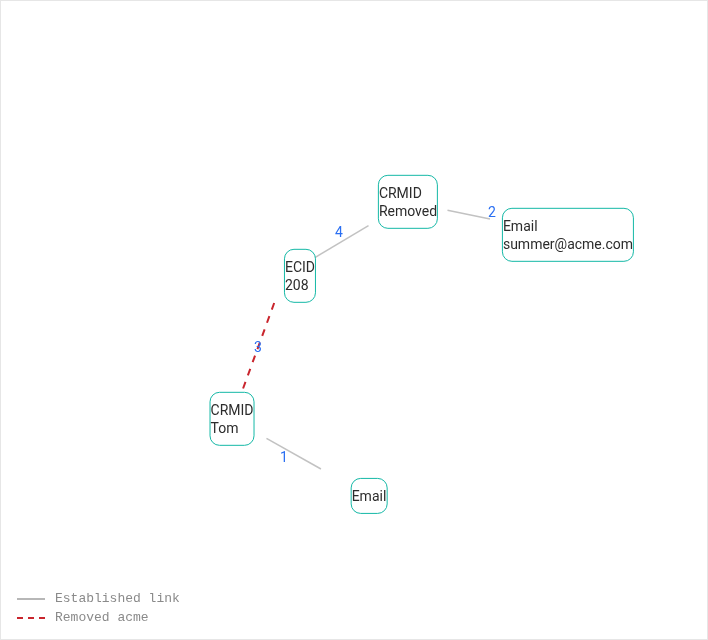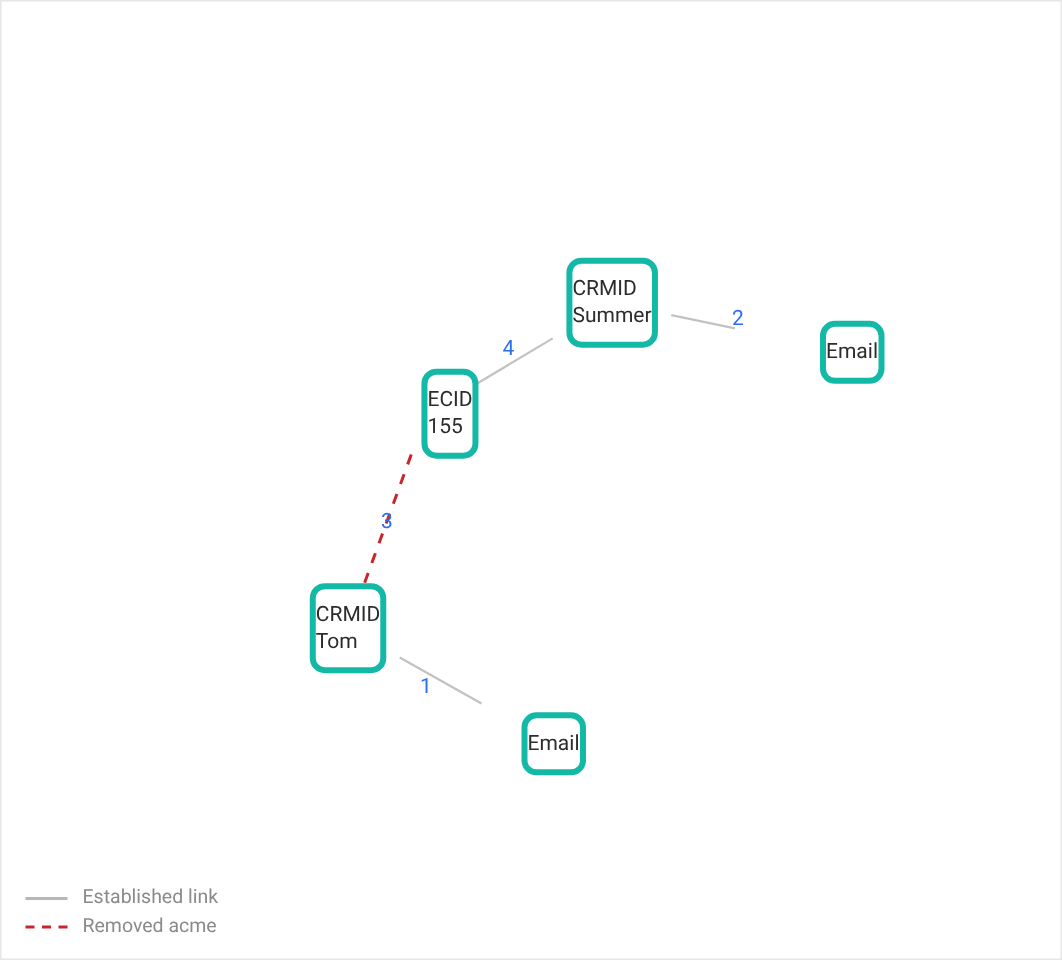--- a/index.html
+++ b/index.html
@@ -40,21 +40,21 @@
   .edge-label {
     fill: #2a6ff2;
     font-size: 14px;
     text-anchor: middle;
     dominant-baseline: middle;
   }
   .node {
     position: absolute;
     transform: translate(-50%, -50%);
     background: #ffffff;
-    border: 4px solid #14b8a6;
+    border: 1px solid #14b8a6;
     border-radius: 10px;
     padding: 8px 0;
     font-size: 14px;
     line-height: 1.3;
     color: #2c2c2c;
     box-shadow: none;
     white-space: nowrap;
   }
   .node .type {
     display: block;
@@ -67,20 +67,21 @@
     left: 16px;
     bottom: 14px;
     font-size: 13px;
     color: #8a8a8a;
   }
   .legend-row {
     display: flex;
     align-items: center;
     gap: 10px;
     margin-top: 4px;
+    font-family: Liberation Mono, monospace;
   }
   .legend-swatch {
     width: 28px;
     height: 0;
     border-top-width: 2px;
     border-top-style: solid;
   }
   .legend-swatch.established {
     border-top-color: #b7b7b7;
     border-top-style: solid;
@@ -101,28 +102,29 @@
       <line x1="311" y1="258.2903225806452" x2="367.5" y2="224.57258064516128" class="edge-established"></line>
       <text x="338" y="232" class="edge-label">4</text>
       <line x1="273.1818181818182" y1="302" x2="240.8181818181818" y2="391" class="edge-removed"></line>
       <text x="257" y="347" class="edge-label">3</text>
       <line x1="265.5" y1="437.3905109489051" x2="319.961038961039" y2="468" class="edge-established"></line>
       <text x="283" y="457" class="edge-label">1</text>
     </svg>
 
   <div class="node" id="node-ecid" style="left: 299px; top: 275px;">
     <span class="type">ECID</span>
-    <span class="val">155</span>
+    <span class="val">208</span>
   </div>
   <div class="node" id="node-crmid_summer" style="left: 407px; top: 201px;">
     <span class="type">CRMID</span>
-    <span class="val">Summer</span>
+    <span class="val">Removed</span>
   </div>
   <div class="node" id="node-email_summer" style="left: 567px; top: 234px;">
     <span class="type">Email</span>
+    <span class="val">summer@acme.com</span>
   </div>
   <div class="node" id="node-crmid_tom" style="left: 231px; top: 418px;">
     <span class="type">CRMID</span>
     <span class="val">Tom</span>
   </div>
   <div class="node" id="node-email_tom" style="left: 368px; top: 495px;">
     <span class="type">Email</span>
   </div>
 
   <div class="legend">

